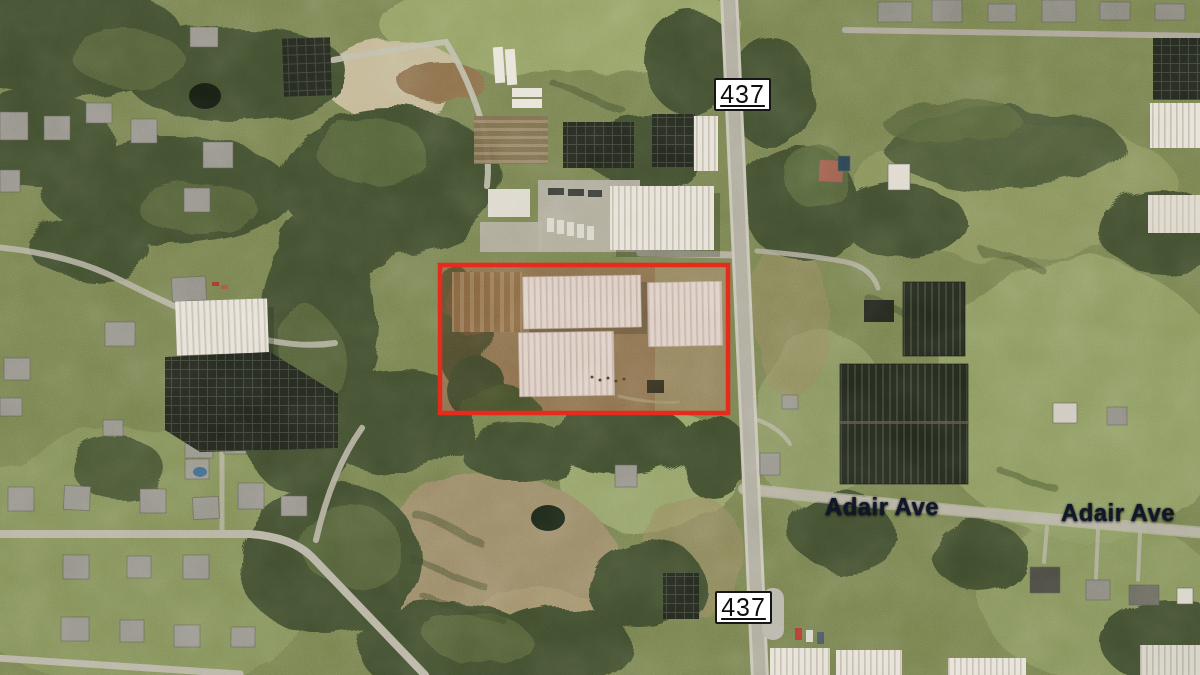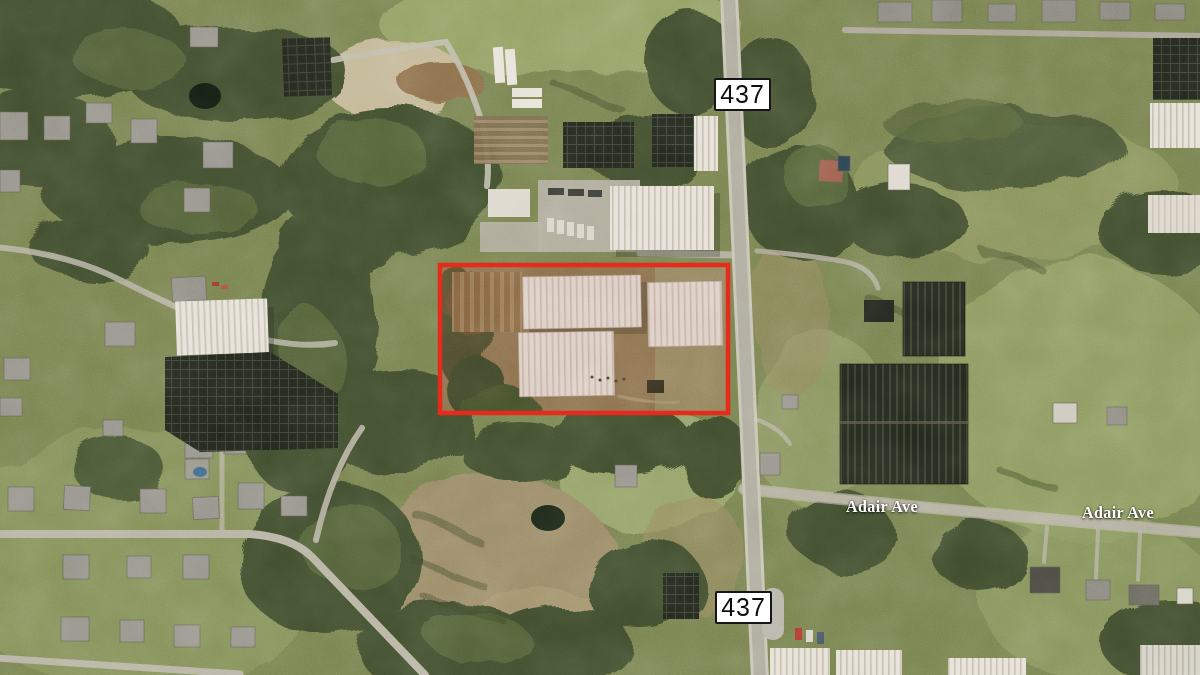--- a/index.html
+++ b/index.html
@@ -7,28 +7,29 @@
     position:relative;width:1200px;height:675px;overflow:hidden;
     font-family:"Liberation Sans",sans-serif;background:#77824f;
   }
   .stage svg{position:absolute;left:0;top:0;}
   .shield{
     position:absolute;width:57px;height:33px;background:#ffffff;
     border:2px solid #161616;border-radius:2px;box-sizing:border-box;
     display:flex;align-items:center;justify-content:center;
     font-size:25px;font-weight:400;color:#0e0e0e;letter-spacing:1px;
     font-family:"Liberation Sans",sans-serif;
+    text-decoration:underline;
   }
   .shield-n{left:714px;top:78px;}
   .shield-s{left:715px;top:591px;}
   .street-label{
     position:absolute;transform:translate(-50%,-50%);
-    color:#ffffff;font-size:16px;font-weight:700;letter-spacing:.4px;
+    color:#0f172a;font-size:24px;font-weight:700;letter-spacing:.4px;
     text-shadow:0 1px 3px rgba(0,0,0,.85),0 0 2px rgba(0,0,0,.5);
-    white-space:nowrap;font-family:Liberation Serif, serif;
+    white-space:nowrap;font-family:Liberation Sans, sans-serif;
   }
   .street-w{left:882px;top:507px;}
   .street-e{left:1118px;top:513px;}
 </style>
 </head>
 <body>
 
 <div class="stage">
 <svg width="1200" height="675" viewBox="0 0 1200 675">
   <defs>

